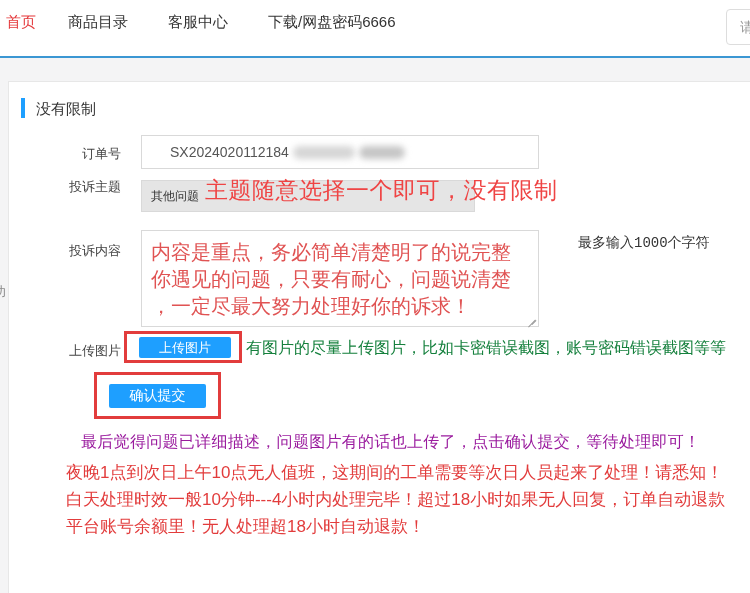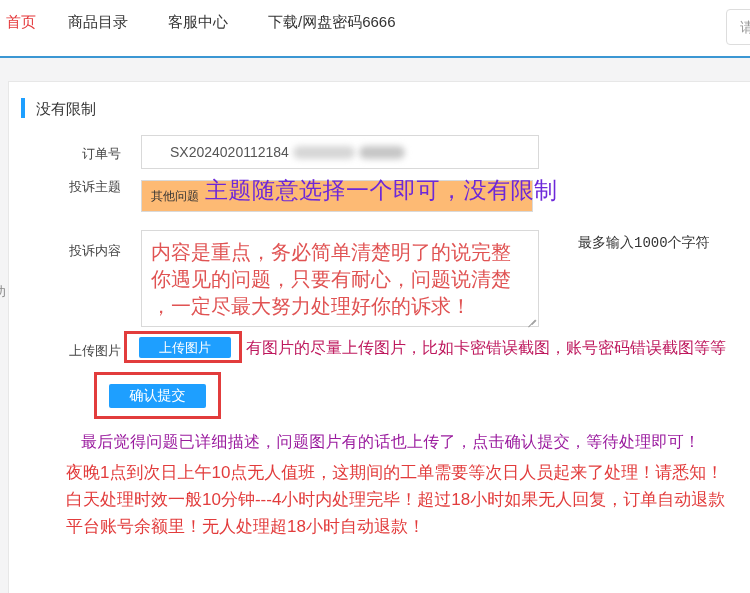--- a/index.html
+++ b/index.html
@@ -28,25 +28,25 @@
     font-size:13px; color:#444; white-space:nowrap; }
 
   .input-box { position:absolute; left:132px; top:53px; width:398px; height:34px;
     border:1px solid #d9d9d9; background:#fff; padding-left:28px;
     display:flex; align-items:center; font-size:14px; color:#555; }
   .blur-blob { display:inline-block; height:13px; border-radius:7px;
     filter:blur(3px); margin-left:4px; }
   .blob-a { width:62px; background:#d6d6d6; }
   .blob-b { width:46px; background:#c6c6c6; }
 
-  .select-box { position:absolute; left:132px; top:98px; width:392px; height:32px;
-    border:1px solid #d9d9d9; background:#fdba74; font-size:12px; color:#333;
+  .select-box { position:absolute; left:132px; top:98px; width:334px; height:32px;
+    border:1px solid #d9d9d9; background:#e5e5e5; font-size:12px; color:#333;
     line-height:30px; padding-left:9px; }
   .subject-note { position:absolute; left:196px; top:93px; font-size:23px;
-    color:#6d28d9; white-space:nowrap; font-weight:500; letter-spacing:0.5px; }
+    color:#ef4444; white-space:nowrap; font-weight:500; letter-spacing:0.5px; }
 
   .textarea-box { position:absolute; left:132px; top:148px; width:398px; height:97px;
     border:1px solid #d9d9d9; background:#fff; resize:none; overflow:hidden;
     padding:8px 9px; font-family:"Liberation Sans", sans-serif;
     font-size:20px; line-height:27px; color:#e05353;
     word-break:break-all; line-break:anywhere; outline:none; }
   .resize-handle { position:absolute; left:518px; top:233px; width:10px; height:10px; }
   .resize-handle span { position:absolute; background:#9a9a9a; height:1px; }
   .rh1 { width:10px; left:0; top:8px; transform:rotate(-45deg); }
   .rh2 { width:6px; left:4px; top:7px; transform:rotate(-45deg); }
@@ -56,21 +56,21 @@
   .upload-annot-box { left:115px; top:249px; width:118px; height:32px; }
   .submit-annot-box { left:85px; top:290px; width:127px; height:47px; }
 
   .btn { position:absolute; background:#1E9FFF; color:#fff; border:none;
     border-radius:2px; cursor:pointer; font-family:"Liberation Sans", sans-serif;
     display:flex; align-items:center; justify-content:center; white-space:nowrap; }
   .upload-btn { left:130px; top:255px; width:92px; height:21px; font-size:13px; }
   .submit-btn { left:100px; top:302px; width:97px; height:24px; font-size:14px; }
 
   .upload-note { position:absolute; left:237px; top:256px; font-size:16px;
-    color:#be185d; white-space:nowrap; }
+    color:#15803d; white-space:nowrap; }
 
   .purple-note { position:absolute; left:72px; top:350px; font-size:16px;
     color:#9a1b9e; white-space:nowrap; letter-spacing:0.3px; }
   .red-note { position:absolute; left:57px; top:377px; width:660px;
     font-size:17px; line-height:27px; color:#e23c3c; }
 
   .side-fragment { position:absolute; left:-7px; top:283px; font-size:13px;
     color:#8a8a8a; z-index:5; }
 </style>
 </head>

